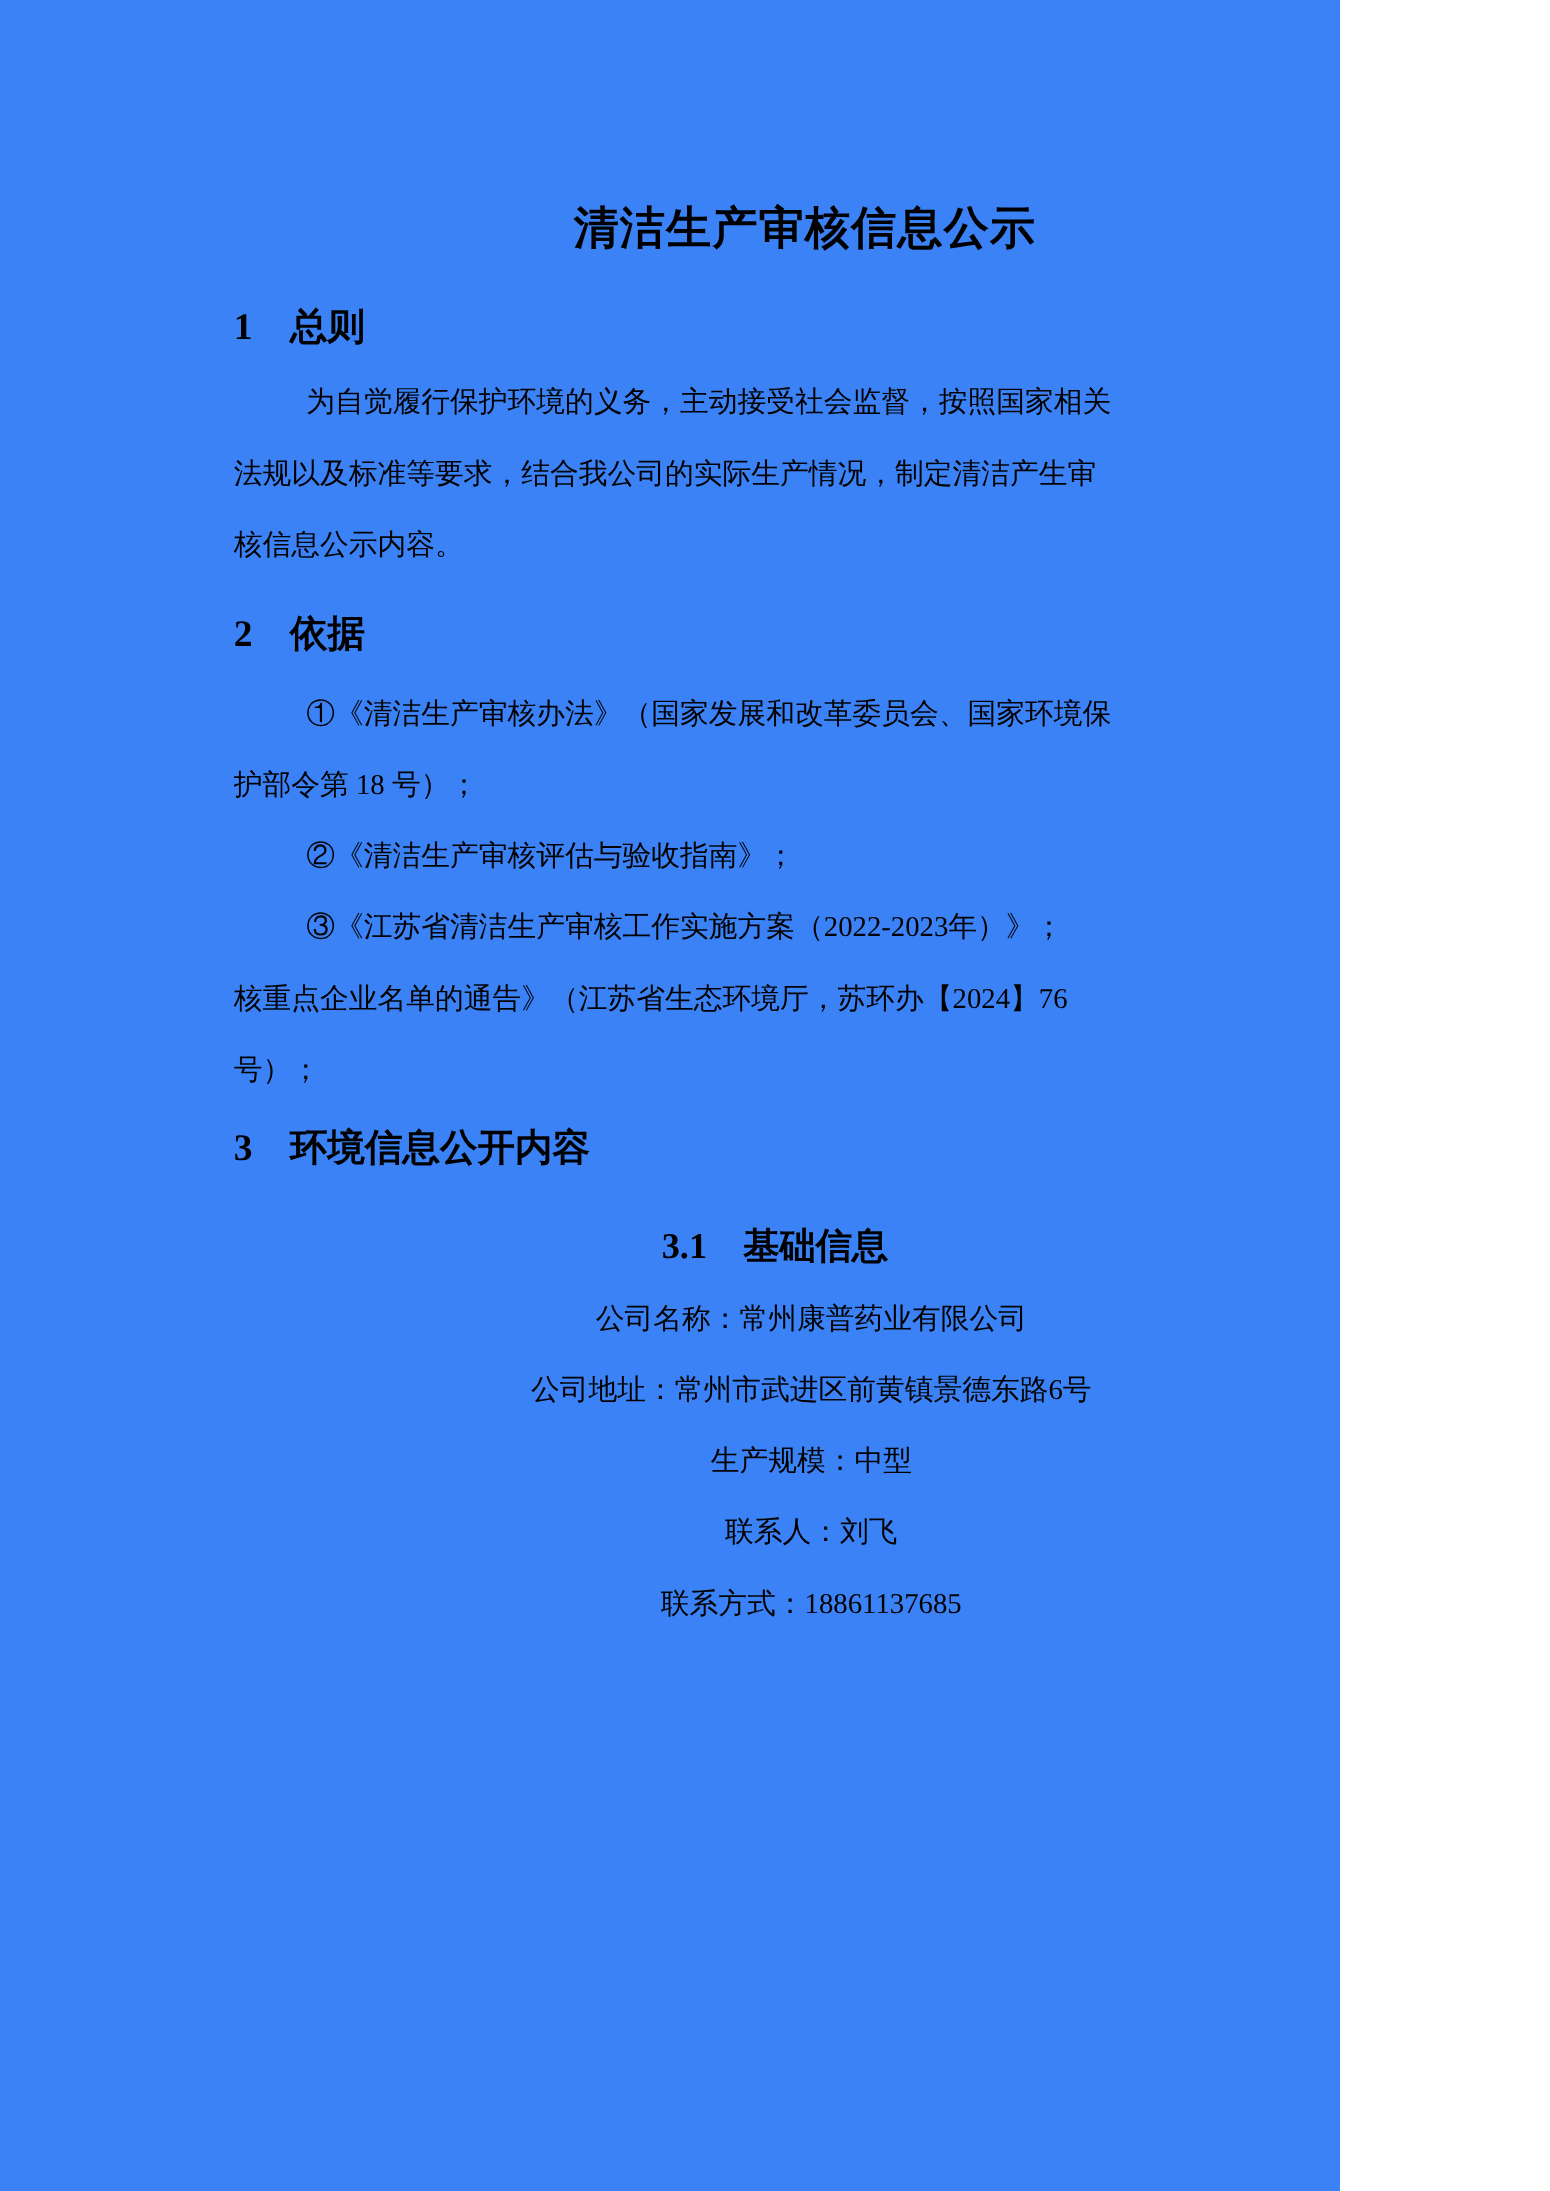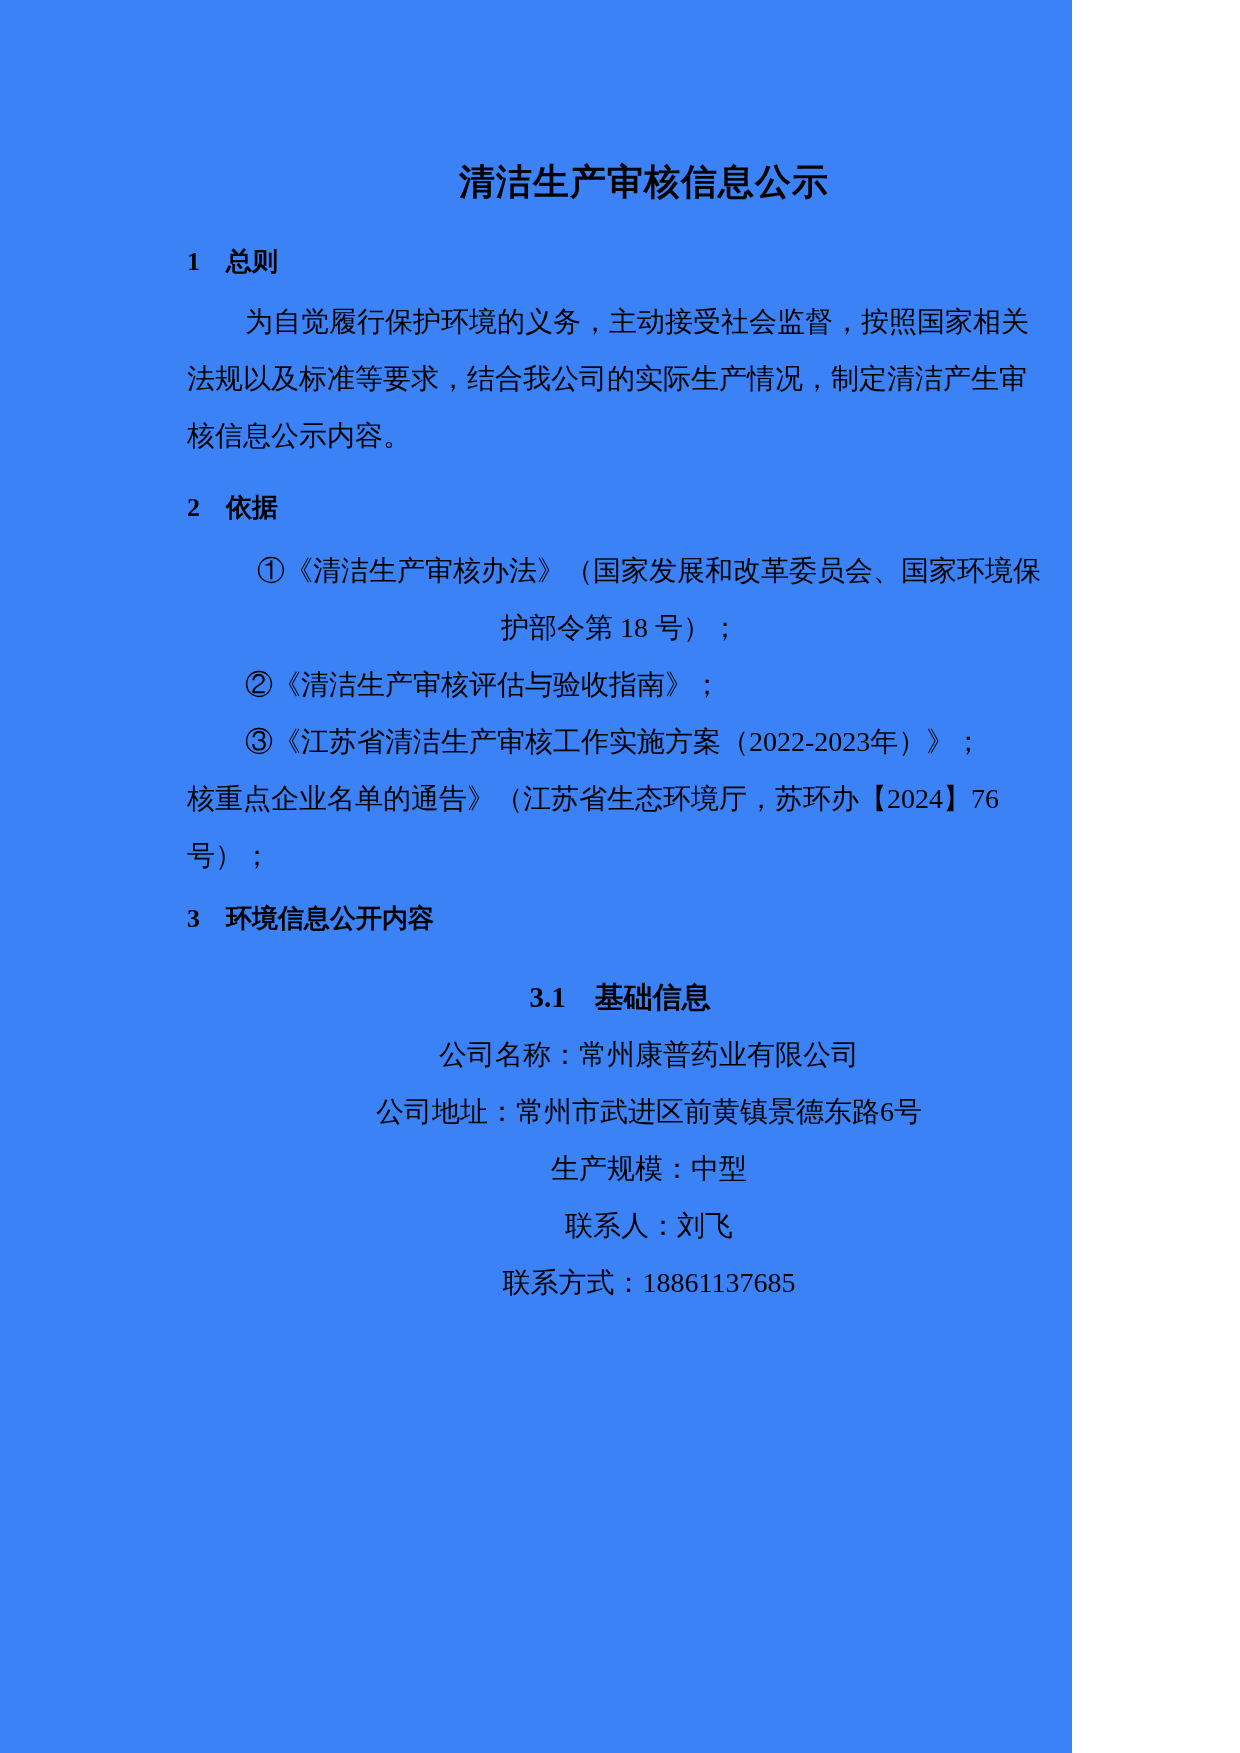--- a/index.html
+++ b/index.html
@@ -25,41 +25,41 @@
     padding-left: 48px;
     text-align: center;
     font-size: 36px;
     font-weight: 700;
     line-height: 44px;
     letter-spacing: 1px;
     white-space: nowrap;
   }
   .heading {
     font-weight: 700;
-    font-size: 26px;
+    font-size: 30px;
     line-height: 36px;
     white-space: nowrap;
   }
   .h-s1 { margin-top: 40px; }
   .h-s2 { margin-top: 26px; }
   .h-s3 { margin-top: 17px; }
   .h-sub {
     margin-top: 42px;
     font-weight: 700;
     font-size: 29px;
     line-height: 36px;
     white-space: nowrap;
     text-align: center;
   }
   .para { margin: 0; }
   .p-body   { margin-top: 13px; }
-  .p-list-first { margin-top: 16px; text-align: center; }
+  .p-list-first { margin-top: 16px; }
   .p-fields { margin-top: 11px; text-align: center; }
   .line {
-    font-size: 28px;
+    font-size: 23px;
     line-height: 57px;
     white-space: nowrap;
   }
   .indent { text-indent: 58px; }
 </style>
 </head>
 <body>
 
 <div class="page">
   <div class="content">

